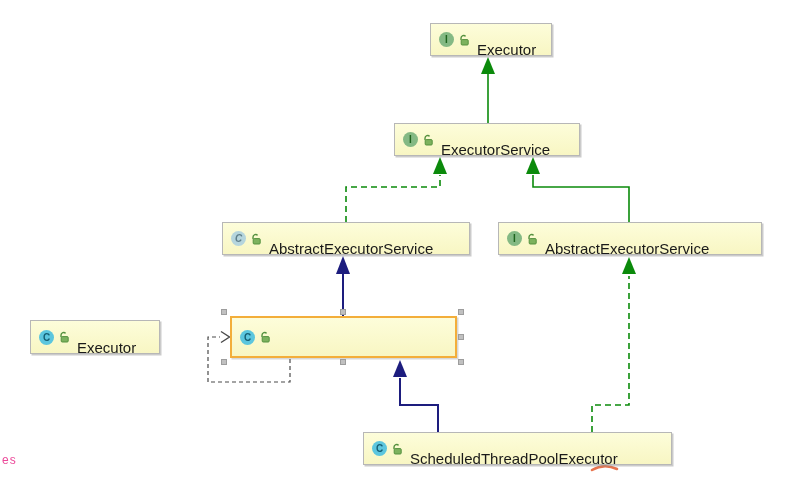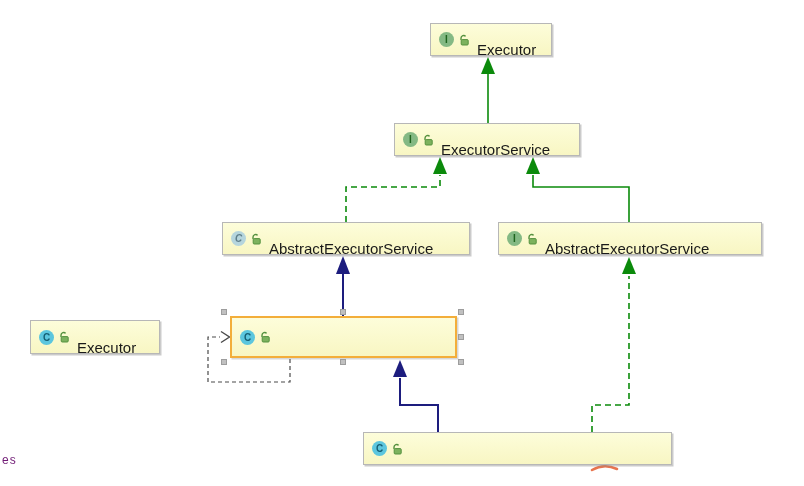--- a/index.html
+++ b/index.html
@@ -42,21 +42,21 @@
     white-space:nowrap;
     margin-top:20px;
   }
   .handle{
     position:absolute;width:6px;height:6px;
     background:#c0c0c0;border:1px solid #9d9d9d;
     box-sizing:border-box;
   }
   #clipped-text{
     position:absolute;left:2px;top:453px;
-    font-size:12px;color:#701a75;letter-spacing:1px;
+    font-size:12px;color:#ec4899;letter-spacing:1px;
   }
 </style>
 </head>
 <body>
 
 <div id="canvas">
 
   <svg id="edge-layer" width="804" height="486" viewBox="0 0 804 486">
 
     <g>
@@ -157,17 +157,18 @@
       </svg>
     <span class="nlabel">Executor</span>
   </div>
 
   <div class="node" style="left:363px;top:432px;width:309px;height:33px;">
     <span class="nicon i-class">C</span>
     <svg class="lock" width="12" height="12" viewBox="0 0 12 12">
         <path d="M3,6 L3,4 a2.6,2.6 0 0 1 4.6,-1.6" fill="none" stroke="#55913f" stroke-width="1.4"></path>
         <rect x="3.2" y="5.6" width="7" height="5.4" rx="1" fill="#7db25e" stroke="#55913f" stroke-width="1"></rect>
       </svg>
+    <span class="nlabel">ScheduledThreadPoolExecutor</span>
   </div>
 
   <div id="clipped-text">es</div>
 
 </div>
 
 </body></html>

